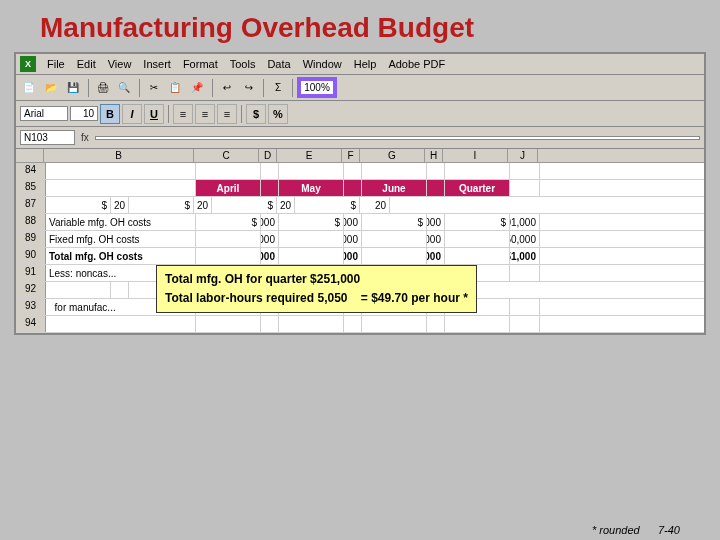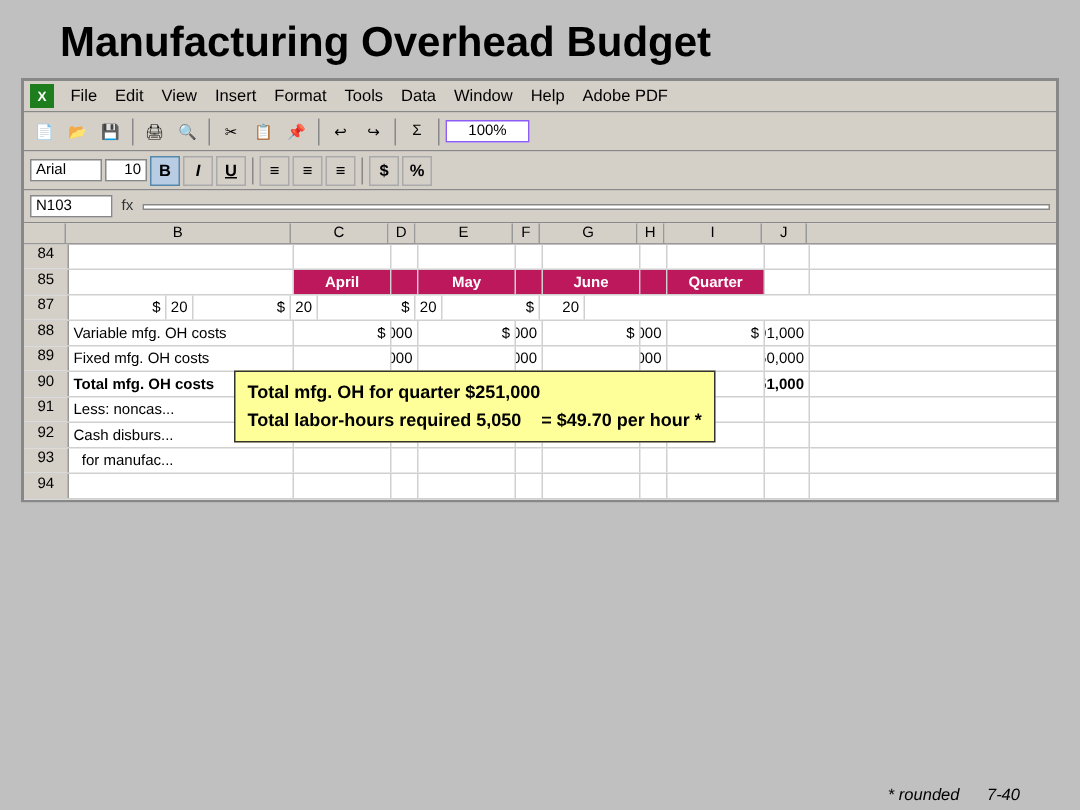--- a/index.html
+++ b/index.html
@@ -19,21 +19,21 @@
     }
 
     .title-area {
       padding: 12px 40px 8px 40px;
       background: #c0c0c0;
     }
 
     .title-text {
       font-size: 28px;
       font-weight: bold;
-      color: #000000;
+      color: #b91c1c;
       font-family: Arial, sans-serif;
     }
 
     .excel-window {
       margin: 0 14px;
       border: 2px solid #888;
       background: #fff;
       position: relative;
     }
 
@@ -93,25 +93,25 @@
     }
 
     .toolbar-sep {
       width: 1px;
       height: 18px;
       background: #888;
       margin: 0 2px;
     }
 
     .zoom-box {
-      border: 1px solid #8b5cf6;
+      border: 4px solid #8b5cf6;
       background: white;
       font-size: 10px;
       padding: 1px 3px;
-      width: 56px;
+      width: 40px;
       text-align: center;
     }
 
     
     .format-toolbar {
       background: #d4d0c8;
       border-bottom: 1px solid #888;
       padding: 2px 4px;
       display: flex;
       align-items: center;
@@ -265,21 +265,21 @@
     .col-e { width: 65px; min-width: 65px; }
     .col-f { width: 18px; min-width: 18px; }
     .col-g { width: 65px; min-width: 65px; }
     .col-h { width: 18px; min-width: 18px; }
     .col-i { width: 65px; min-width: 65px; }
     .col-j { width: 30px; min-width: 30px; }
 
     
     .tooltip-overlay {
       position: absolute;
-      bottom: 38px;
+      bottom: 20px;
       left: 140px;
       background: #ffff99;
       border: 1px solid #333;
       padding: 4px 8px;
       font-size: 12px;
       font-weight: bold;
       color: #000;
       z-index: 10;
       line-height: 1.6;
     }
@@ -464,21 +464,20 @@
         <div class="cell col-e"></div>
         <div class="cell col-f"></div>
         <div class="cell col-g"></div>
         <div class="cell col-h"></div>
         <div class="cell col-i"></div>
         <div class="cell col-j"></div>
       </div>
 
       <div class="ss-row">
         <div class="row-num">92</div>
-        <div class="cell col-b">Cash disburs...</div>
         <div class="cell col-c"></div>
         <div class="cell col-d"></div>
         <div class="cell col-e"></div>
         <div class="cell col-f"></div>
         <div class="cell col-g"></div>
         <div class="cell col-h"></div>
         <div class="cell col-i"></div>
         <div class="cell col-j"></div>
       </div>
 

